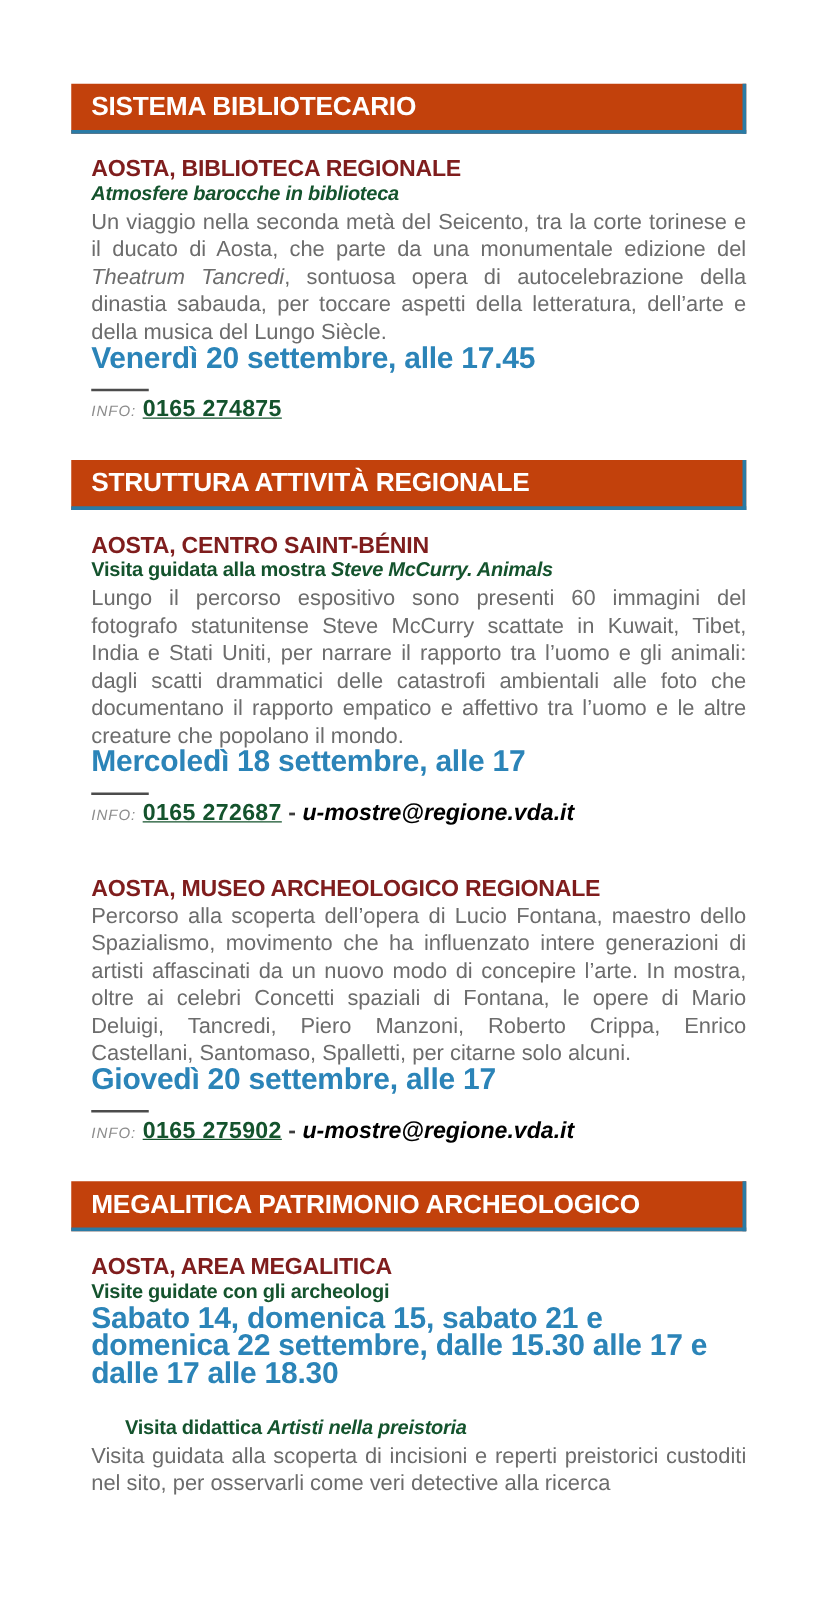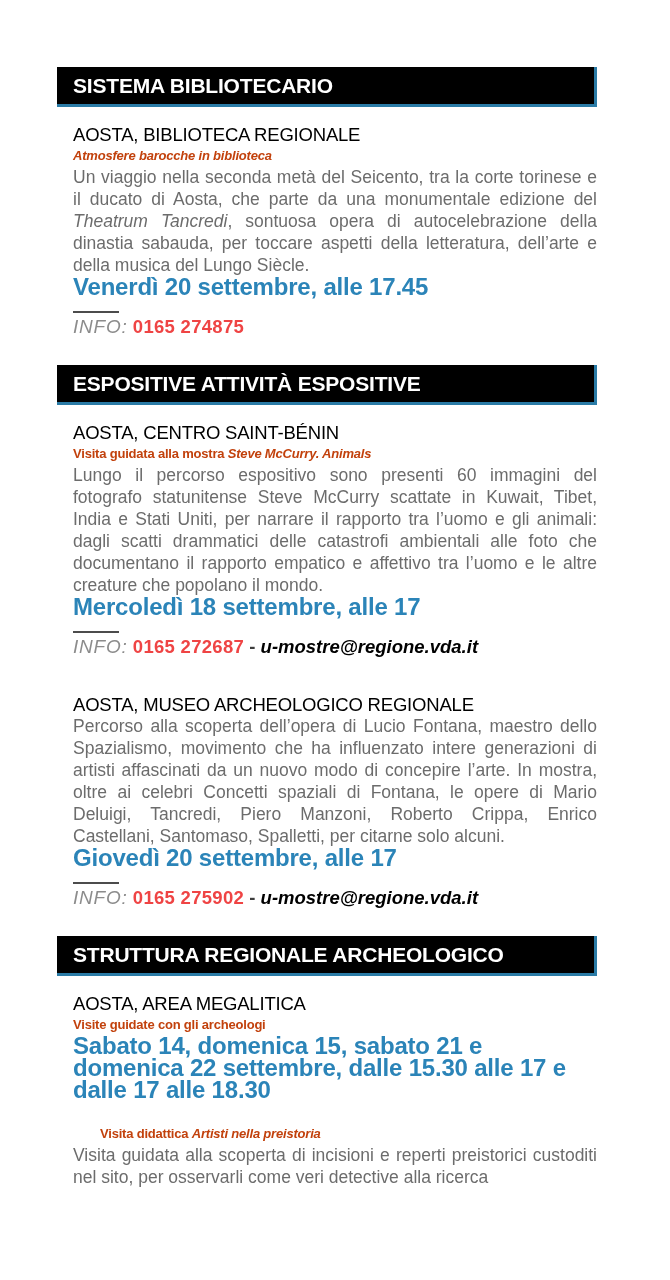--- a/index.html
+++ b/index.html
@@ -13,43 +13,43 @@
     overflow: hidden;
     font-family: "Liberation Sans", sans-serif;
     color: #6b6b6b;
     -webkit-font-smoothing: antialiased;
   }
   .page {
     padding: 67px 73px 0 73px;
     box-sizing: border-box;
   }
   .section-bar {
-    background: #000000;
+    background: #c2410c;
     color: #ffffff;
     font-weight: 700;
     font-size: 21px;
     letter-spacing: -0.2px;
     padding: 7px 12px 6px 16px;
     margin-left: -16px;
     border-right: 3px solid #2a7ba6;
     border-bottom: 3px solid #2a7ba6;
   }
   .section-bar + .event { margin-top: 17px; }
   .venue {
-    font-weight: 400;
+    font-weight: 700;
     font-size: 18.5px;
     line-height: 21px;
-    color: #000000;
+    color: #7f1d1d;
     letter-spacing: -0.2px;
   }
   .event-title {
     font-weight: 700;
-    font-size: 13px;
+    font-size: 16px;
     line-height: 21px;
-    color: #c2410c;
+    color: #14532d;
     letter-spacing: -0.2px;
   }
   .event-title i { font-style: italic; }
   .body-text {
     font-size: 17.5px;
     line-height: 22px;
     text-align: justify;
     color: #6c6c6c;
     hyphens: auto;
     -webkit-hyphens: auto;
@@ -68,28 +68,29 @@
     border-top: 2px solid #4c4c4c;
     margin: 13px 0 3px 0;
   }
   .info-row {
     font-size: 18.5px;
     line-height: 21px;
     white-space: nowrap;
   }
   .info-label {
     font-style: italic;
-    font-size: 19px;
+    font-size: 12px;
     color: #8c8c8c;
     letter-spacing: 0.8px;
   }
   .info-phone {
     font-weight: 700;
-    color: #ef4444;
+    color: #14532d;
     letter-spacing: 0.3px;
+    text-decoration: underline;
   }
   .info-sep {
     font-weight: 700;
     color: #3d3d3d;
   }
   .info-email {
     font-weight: 700;
     font-style: italic;
     color: #000000;
   }
@@ -114,21 +115,21 @@
     <p class="body-text"><span>Un viaggio nella seconda metà del Seicento, tra la corte torinese e il ducato di Aosta, che parte da una monumentale edizione del </span><i>Theatrum Tancredi</i><span>, sontuosa opera di autocelebrazione della dinastia sabauda, per toccare aspetti della letteratura, dell’arte e della musica del Lungo Siècle.</span></p>
     <div class="event-date">Venerdì 20 settembre, alle 17.45</div>
     <div class="divider"></div>
     <div class="info-row">
       <span class="info-label">INFO:</span>
       <span class="info-phone">0165 274875</span>
     </div>
   </div>
 
   <div class="section-bar gap-section">
-    <span>ESPOSITIVE ATTIVITÀ ESPOSITIVE</span>
+    <span>STRUTTURA ATTIVITÀ REGIONALE</span>
   </div>
 
   <div class="event" style="margin-top:17px;">
     <div class="venue">AOSTA, CENTRO SAINT-BÉNIN</div>
     <div class="event-title"><span>Visita guidata alla mostra </span><i>Steve McCurry. Animals</i></div>
     <p class="body-text">Lungo il percorso espositivo sono presenti 60 immagini del fotografo statunitense Steve McCurry scattate in Kuwait, Tibet, India e Stati Uniti, per narrare il rapporto tra l’uomo e gli animali: dagli scatti drammatici delle catastrofi ambientali alle foto che documentano il rapporto empatico e affettivo tra l’uomo e le altre creature che popolano il mondo.</p>
     <div class="event-date">Mercoledì 18 settembre, alle 17</div>
     <div class="divider"></div>
     <div class="info-row">
       <span class="info-label">INFO:</span>
@@ -141,21 +142,21 @@
     <p class="body-text">Percorso alla scoperta dell’opera di Lucio Fontana, maestro dello Spazialismo, movimento che ha influenzato intere generazioni di artisti affascinati da un nuovo modo di concepire l’arte. In mostra, oltre ai celebri Concetti spaziali di Fontana, le opere di Mario Deluigi, Tancredi, Piero Manzoni, Roberto Crippa, Enrico Castellani, Santomaso, Spalletti, per citarne solo alcuni.</p>
     <div class="event-date">Giovedì 20 settembre, alle 17</div>
     <div class="divider"></div>
     <div class="info-row">
       <span class="info-label">INFO:</span>
       <span class="info-phone">0165 275902</span><span class="info-sep"> - </span><span class="info-email">u-mostre@regione.vda.it</span>
     </div>
   </div>
 
   <div class="section-bar gap-section">
-    <span>STRUTTURA REGIONALE ARCHEOLOGICO</span>
+    <span>MEGALITICA PATRIMONIO ARCHEOLOGICO</span>
   </div>
 
   <div class="event" style="margin-top:17px;">
     <div class="venue">AOSTA, AREA MEGALITICA</div>
     <div class="event-title">Visite guidate con gli archeologi</div>
     <div class="event-date">Sabato 14, domenica 15, sabato 21 e domenica 22 settembre, dalle 15.30 alle 17 e dalle 17 alle 18.30</div>
     <div class="event-title gap-activity"><span>Visita didattica </span><i>Artisti nella preistoria</i></div>
     <p class="body-text">Visita guidata alla scoperta di incisioni e reperti preistorici custoditi nel sito, per osservarli come veri detective alla ricerca</p>
   </div>
 

